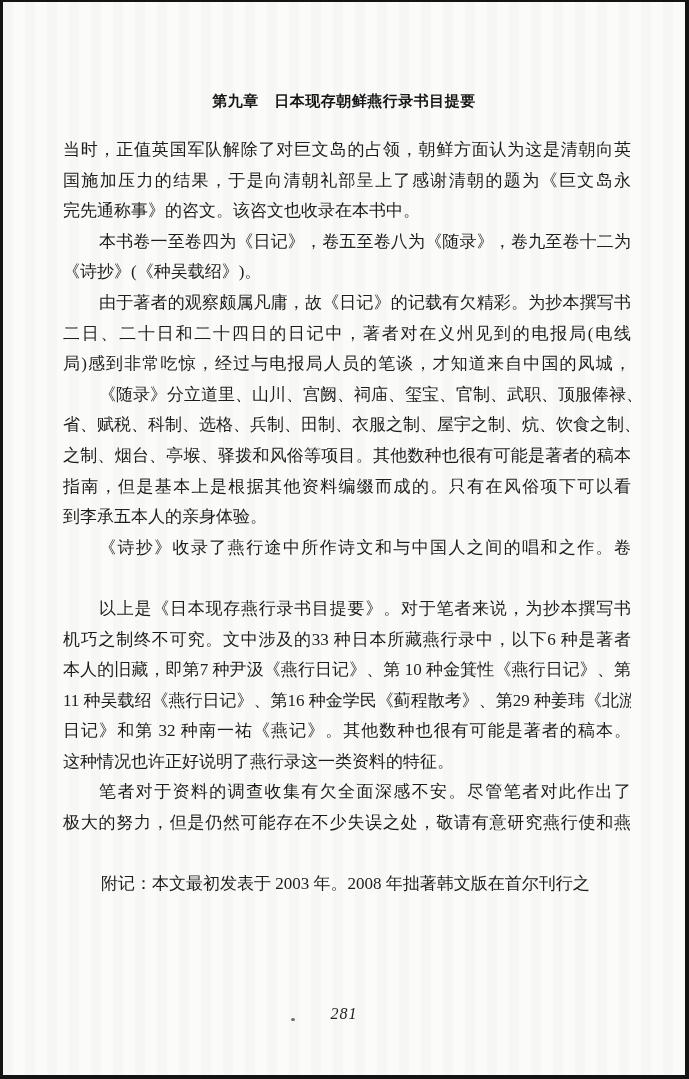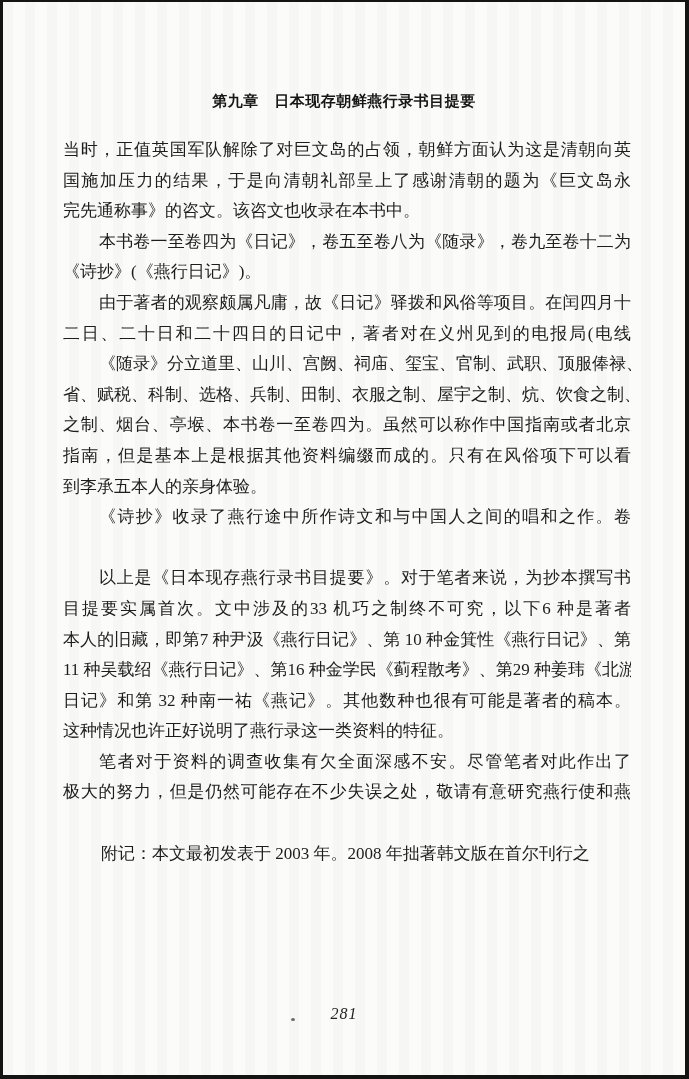--- a/index.html
+++ b/index.html
@@ -77,39 +77,40 @@
   <div class="running-header">第九章　日本现存朝鲜燕行录书目提要</div>
 
   <div class="body-text">
       <div class="paragraph">
         <div class="line fill">当时，正值英国军队解除了对巨文岛的占领，朝鲜方面认为这是清朝向英</div>
         <div class="line fill">国施加压力的结果，于是向清朝礼部呈上了感谢清朝的题为《巨文岛永</div>
         <div class="line">完先通称事》的咨文。该咨文也收录在本书中。</div>
       </div>
       <div class="paragraph">
         <div class="line fill indent">本书卷一至卷四为《日记》，卷五至卷八为《随录》，卷九至卷十二为</div>
-        <div class="line">《诗抄》(《燕行日记》)。</div>
+        <div class="line">《诗抄》(《种吴载绍》)。</div>
       </div>
       <div class="paragraph">
-        <div class="line fill indent">由于著者的观察颇属凡庸，故《日记》驿拨和风俗等项目。在闰四月十</div>
+        <div class="line fill indent">由于著者的观察颇属凡庸，故《日记》的记载有欠精彩。为抄本撰写书</div>
         <div class="line fill">二日、二十日和二十四日的日记中，著者对在义州见到的电报局(电线</div>
+        <div class="line fill">局)感到非常吃惊，经过与电报局人员的笔谈，才知道来自中国的凤城，</div>
       </div>
       <div class="paragraph">
         <div class="line fill indent">《随录》分立道里、山川、宫阙、祠庙、玺宝、官制、武职、顶服俸禄、各</div>
         <div class="line fill">省、赋税、科制、选格、兵制、田制、衣服之制、屋宇之制、炕、饮食之制、城郭</div>
-        <div class="line fill">之制、烟台、亭堠、本书卷一至卷四为。虽然可以称作中国指南或者北京</div>
+        <div class="line fill">之制、烟台、亭堠、驿拨和风俗等项目。其他数种也很有可能是著者的稿本</div>
         <div class="line fill">指南，但是基本上是根据其他资料编缀而成的。只有在风俗项下可以看</div>
         <div class="line">到李承五本人的亲身体验。</div>
       </div>
       <div class="paragraph">
         <div class="line fill indent">《诗抄》收录了燕行途中所作诗文和与中国人之间的唱和之作。卷</div>
       </div>
       <div class="paragraph gap">
         <div class="line fill indent">以上是《日本现存燕行录书目提要》。对于笔者来说，为抄本撰写书</div>
-        <div class="line fill">目提要实属首次。文中涉及的33 机巧之制终不可究，以下6 种是著者</div>
+        <div class="line fill">机巧之制终不可究。文中涉及的33 种日本所藏燕行录中，以下6 种是著者</div>
         <div class="line fill">本人的旧藏，即第7 种尹汲《燕行日记》、第 10 种金箕性《燕行日记》、第</div>
         <div class="line fill">11 种吴载绍《燕行日记》、第16 种金学民《蓟程散考》、第29 种姜玮《北游</div>
         <div class="line fill">日记》和第 32 种南一祐《燕记》。其他数种也很有可能是著者的稿本。</div>
         <div class="line">这种情况也许正好说明了燕行录这一类资料的特征。</div>
       </div>
       <div class="paragraph">
         <div class="line fill indent">笔者对于资料的调查收集有欠全面深感不安。尽管笔者对此作出了</div>
         <div class="line fill">极大的努力，但是仍然可能存在不少失误之处，敬请有意研究燕行使和燕</div>
       </div>
       <div class="paragraph gap">

